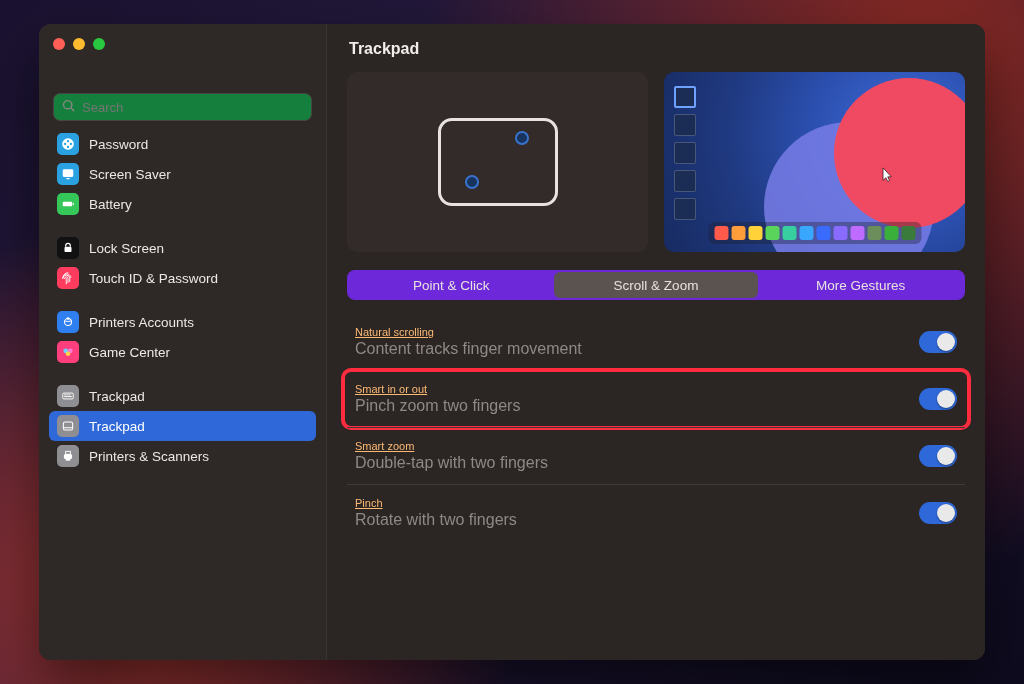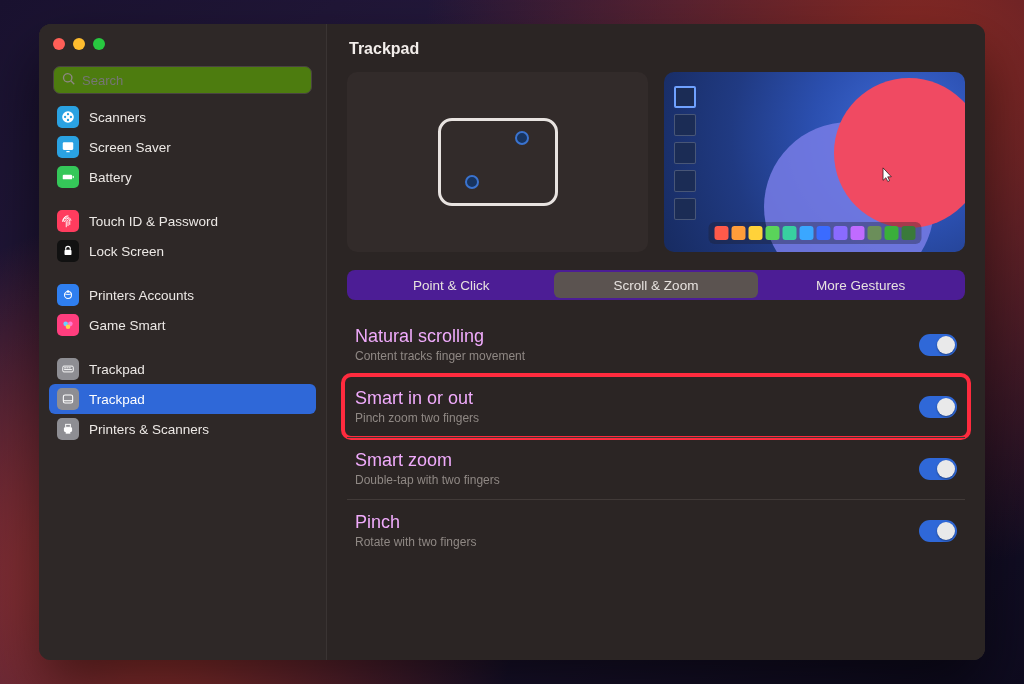--- a/index.html
+++ b/index.html
@@ -24,22 +24,22 @@
     background: #2e2827;
     display: flex; flex-direction: column;
     border-right: 1px solid #3a3433;
   }
   .titlebar { height: 30px; display: flex; align-items: center; gap: 8px; padding: 10px 14px 0; }
   .dot { width: 12px; height: 12px; border-radius: 50%; }
   .dot.red { background:#ff5f57;} .dot.yellow{background:#febc2e;} .dot.green{background:#28c840;}
   .search-wrap { padding: 12px 14px 8px; }
   .search {
     display:flex; align-items:center; gap:6px;
-    background:#4d7c0f; border:1px solid #4a4442; border-radius:7px;
-    height:28px; padding:0 8px; color:#8d8784; font-size:13px;
+    background:#15803d; border:1px solid #4a4442; border-radius:7px;
+    height:28px; padding:0 8px; color:#8d8784; font-size:13px;margin-top:27px;
   }
   .search input { flex:1; background:transparent; border:0; outline:0; color:#d8d3d0; font-size:13px;}
   .search svg{width:14px;height:14px;fill:#8d8784;}
   .side-scroll { flex:1; overflow:hidden; padding: 0 10px 10px; }
   .group-gap { height: 14px; }
   .side-item {
     display:flex; align-items:center; gap:10px;
     height:30px; padding:0 8px; border-radius:6px;
     color:#ece8e5; font-size:13.5px; cursor:default;
   }
@@ -74,36 +74,36 @@
   .swatch-col span:first-child{border:2px solid #6fa1ff; background:#1b2c55;}
   .big-circle{position:absolute; border-radius:50%;}
   .bc-blue{width:170px;height:170px; left:100px; top:50px; background:rgba(120,124,230,.85);}
   .bc-red{width:150px;height:150px; left:170px; top:6px; background:#f04a62;}
   .cursor-arrow{position:absolute; left:218px; top:95px; width:11px; height:16px;}
   .dock {position:absolute; bottom:8px; left:50%; transform:translateX(-50%);
     display:flex; gap:3px; padding:4px 6px; background:rgba(30,30,40,.35); border-radius:6px;}
   .dock span{width:14px;height:14px;border-radius:3px;}
   
   .tabs {
-    margin-top:18px; display:flex; background:#4c1d95; border-radius:8px; padding:2px;
+    margin-top:18px; display:flex; background:#6d28d9; border-radius:8px; padding:2px;
     height:30px;
   }
   .tab { flex:1; display:flex; align-items:center; justify-content:center;
     color:#e7e2df; font-size:13.5px; border-radius:6px; cursor:default;}
   .tab.active { background:#5b5350; }
   
   .settings { margin-top:14px; display:flex; flex-direction:column; }
   .row {
     display:flex; align-items:center; justify-content:space-between;
     padding:12px 8px; position:relative;
   }
   .row + .row { border-top:1px solid #413a38; }
   .row .labels { display:flex; flex-direction:column; gap:2px;}
-  .row .title { color:#f0abfc; font-size:18px; }
-  .row .sub   { color:#8f8884; font-size:12px; }
+  .row .title { color:#fdba74; font-size:11px;text-decoration:underline; }
+  .row .sub   { color:#8f8884; font-size:16px; }
   .toggle {
     width:38px; height:22px; border-radius:22px; background:#2f68d8;
     position:relative; flex:0 0 38px;
   }
   .toggle::after{content:""; position:absolute; right:2px; top:2px; width:18px;height:18px;border-radius:50%; background:#e9e9ea; box-shadow:0 1px 2px rgba(0,0,0,.4);}
   .highlight { position:absolute; inset:-3px -6px; border:4px solid #ff2b3e; border-radius:10px; pointer-events:none;}
 </style>
 </head>
 <body>
 
@@ -124,21 +124,21 @@
         <input placeholder="Search" style="">
       </div>
     </div>
     <div class="side-scroll" id="side-scroll">
         <div class="side-item">
           <span class="side-icon" style="background: rgb(42, 162, 226);">
             <svg viewBox="0 0 24 24">
               <path d="M12 2a10 10 0 100 20 10 10 0 000-20zm0 3a2 2 0 110 4 2 2 0 010-4zm-5 5a2 2 0 110 4 2 2 0 010-4zm10 0a2 2 0 110 4 2 2 0 010-4zm-5 5a2 2 0 110 4 2 2 0 010-4z"></path>
             </svg>
           </span>
-          <span>Scanners</span>
+          <span>Password</span>
         </div>
         <div class="side-item">
           <span class="side-icon" style="background: rgb(42, 162, 226);">
             <svg viewBox="0 0 24 24">
               <rect x="3" y="4" width="18" height="13" rx="2"></rect>
               <rect x="9" y="19" width="6" height="2" rx="1"></rect>
             </svg>
           </span>
           <span>Screen Saver</span>
         </div>
@@ -146,56 +146,56 @@
           <span class="side-icon" style="background: rgb(53, 199, 89);">
             <svg viewBox="0 0 24 24">
               <rect x="3" y="8" width="16" height="8" rx="2"></rect>
               <rect x="20" y="10" width="2" height="4" rx="1"></rect>
             </svg>
           </span>
           <span>Battery</span>
         </div>
         <div class="group-gap"></div>
         <div class="side-item">
-          <span class="side-icon" style="background: rgb(255, 60, 94);">
-            <svg viewBox="0 0 24 24">
-              <path d="M12 3a9 9 0 00-9 9m3-6a7 7 0 0111 5m-14 2a6 6 0 0112 0v5m-9-5a3 3 0 116 0v7m-3-7v9" fill="none" stroke="#fff" stroke-width="1.6" stroke-linecap="round"></path>
-            </svg>
-          </span>
-          <span>Touch ID &amp; Password</span>
-        </div>
-        <div class="side-item">
           <span class="side-icon" style="background: rgb(17, 17, 17);">
             <svg viewBox="0 0 24 24">
               <rect x="6" y="10" width="12" height="9" rx="2"></rect>
               <path d="M8 10V8a4 4 0 118 0v2" fill="none" stroke="#fff" stroke-width="2"></path>
             </svg>
           </span>
           <span>Lock Screen</span>
+        </div>
+        <div class="side-item">
+          <span class="side-icon" style="background: rgb(255, 60, 94);">
+            <svg viewBox="0 0 24 24">
+              <path d="M12 3a9 9 0 00-9 9m3-6a7 7 0 0111 5m-14 2a6 6 0 0112 0v5m-9-5a3 3 0 116 0v7m-3-7v9" fill="none" stroke="#fff" stroke-width="1.6" stroke-linecap="round"></path>
+            </svg>
+          </span>
+          <span>Touch ID &amp; Password</span>
         </div>
         <div class="group-gap"></div>
         <div class="side-item">
           <span class="side-icon" style="background: rgb(47, 127, 240);">
             <svg viewBox="0 0 24 24">
               <circle cx="12" cy="12" r="6" fill="none" stroke="#fff" stroke-width="1.8"></circle>
               <path d="M6 10c2 1.4 10 1.4 12 0" fill="none" stroke="#fff" stroke-width="1.6"></path>
               <circle cx="12" cy="6" r="2.3"></circle>
             </svg>
           </span>
           <span>Printers Accounts</span>
         </div>
         <div class="side-item">
           <span class="side-icon" style="background: rgb(255, 62, 126);">
             <svg viewBox="0 0 24 24">
               <circle cx="8" cy="10" r="4" fill="#6ad1ff"></circle>
               <circle cx="16" cy="10" r="4" fill="#ff7bd1"></circle>
               <circle cx="12" cy="15" r="4" fill="#ffd24a"></circle>
             </svg>
           </span>
-          <span>Game Smart</span>
+          <span>Game Center</span>
         </div>
         <div class="group-gap"></div>
         <div class="side-item">
           <span class="side-icon" style="background: rgb(142, 142, 147);">
             <svg viewBox="0 0 24 24">
               <rect x="3" y="7" width="18" height="10" rx="2" fill="none" stroke="#fff" stroke-width="1.6"></rect>
               <path d="M6 10h2M10 10h2M14 10h2M6 13h12" stroke="#fff" stroke-width="1.6" stroke-linecap="round"></path>
             </svg>
           </span>
           <span>Trackpad</span>

